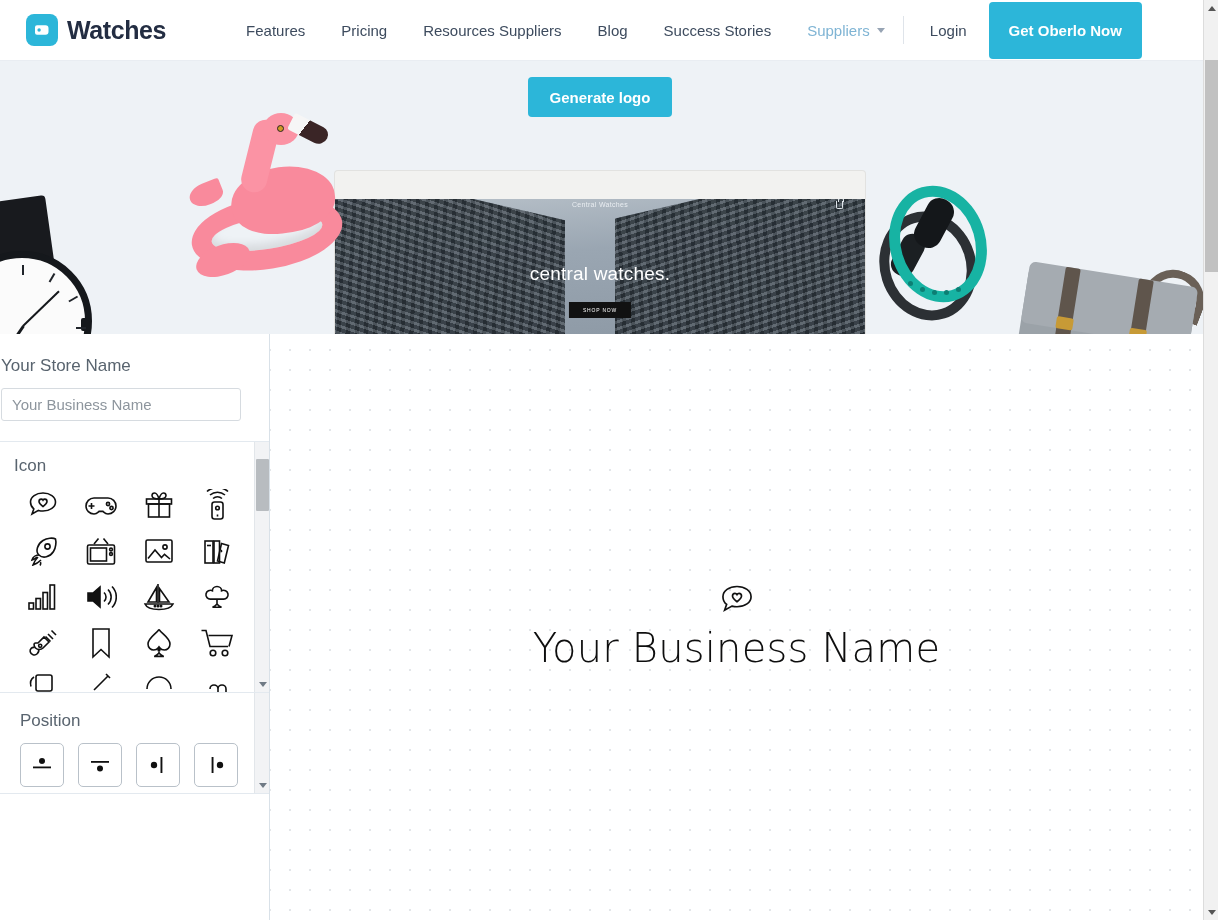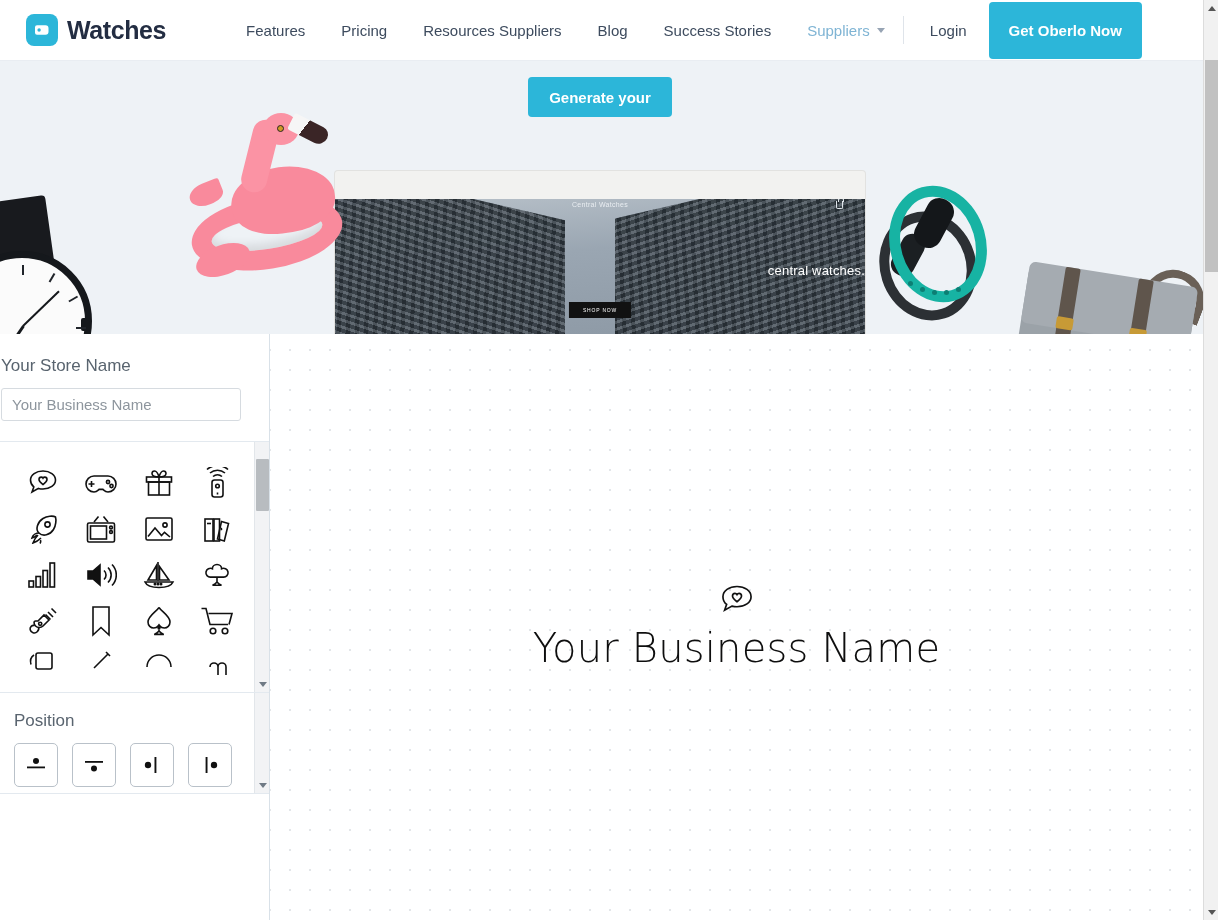--- a/index.html
+++ b/index.html
@@ -85,22 +85,22 @@
   }
   .site-bag {
     position: absolute; top: 2px; right: 22px; width: 7px; height: 8px;
     border: 1px solid #dfe5ea; border-top: none; border-radius: 0 0 2px 2px; z-index: 5;
   }
   .site-bag:before {
     content:""; position:absolute; left:1px; top:-3px; width:4px; height:3px;
     border:1px solid #dfe5ea; border-bottom:none; border-radius:2px 2px 0 0;
   }
   .site-hero-text {
-    position: absolute; top: 64px; left: 0; width: 100%; text-align: right;
-    font-size: 13px; color: #ffffff; z-index: 6; letter-spacing: .2px;
+    position: absolute; top: 64px; left: 0; width: 100%; text-align: center;
+    font-size: 19px; color: #ffffff; z-index: 6; letter-spacing: .2px;
   }
   .shop-now {
     position: absolute; top: 103px; left: 50%; transform: translateX(-50%);
     background: #111; color: #fff; font-size: 5px; letter-spacing: .8px;
     padding: 5px 14px; z-index: 6; cursor: pointer;
   }
   
   .watch { position:absolute; left:-48px; top:142px; width:172px; height:170px; z-index:20; }
   .watch-face {
     position:absolute; left:0; top:48px; width:140px; height:140px; border-radius:50%;
@@ -187,21 +187,21 @@
   .icon-grid {
     display: grid; grid-template-columns: repeat(4, 58px); gap: 12px 0px;
     margin-top: 10px; width: 236px;
   }
   .icon-cell {
     width: 58px; height: 34px; display: flex; align-items: center; justify-content: center;
     cursor: pointer;
   }
   .icon-cell svg { display: block; }
 
-  .pos-panel { position: relative; padding: 18px 0 16px 14px; height: 100px; }
+  .pos-panel { position: relative; padding: 18px 0 16px 20px; height: 100px; }
   .pos-row { display: flex; gap: 14px; margin-top: 10px; }
   .pos-btn {
     width: 44px; height: 44px; border: 1px solid #b9c1c9; border-radius: 5px;
     background: #fff; display: flex; align-items: center; justify-content: center;
     cursor: pointer; padding: 0;
   }
   .getlogo-wrap { padding: 14px; }
   .getlogo-btn {
     width: 240px; height: 44px; background: #2cb6d9; color: #fff; border: none;
     border-radius: 4px; font-size: 16px; font-weight: 700; cursor: pointer;
@@ -336,32 +336,33 @@
     <div class="bag">
       <div class="bag-handle"></div>
       <div class="bag-body"></div>
       <div class="bag-flap"></div>
       <div class="bag-strap" style="left:36px;"></div>
       <div class="bag-strap" style="left:110px;"></div>
       <div class="bag-buckle" style="left:35px;top:66px;"></div>
       <div class="bag-buckle" style="left:109px;top:66px;"></div>
     </div>
 
-    <button class="generate-btn">Generate your</button>
+    <button class="generate-btn">Generate logo</button>
   </div>
 
   <div class="sidebar">
 
     <div class="sb-section">
       <div class="sb-label">Your Store Name</div>
       <input class="store-input" type="text" placeholder="Your Business Name" style="">
     </div>
     <div class="sb-divider"></div>
 
     <div class="icon-panel">
+      <div class="sb-label">Icon</div>
       <div class="icon-grid">
 
         <div class="icon-cell">
           <svg width="32" height="30" viewBox="0 0 32 30" fill="none" stroke="#111" stroke-width="1.6">
             <path d="M16 3c7 0 12.5 3.8 12.5 9s-5.5 9-12.5 9c-1.6 0-3.1-.2-4.5-.6L5 24l1.8-5.1C4.7 17.2 3.5 15.2 3.5 12 3.5 6.8 9 3 16 3z"></path>
             <path d="M16 16.5c-.5-.5-4-2.6-4-5 0-1.5 1.1-2.4 2.2-2.4.9 0 1.5.5 1.8 1 .3-.5.9-1 1.8-1 1.1 0 2.2.9 2.2 2.4 0 2.4-3.5 4.5-4 5z"></path>
           </svg>
         </div>
 
         <div class="icon-cell">

